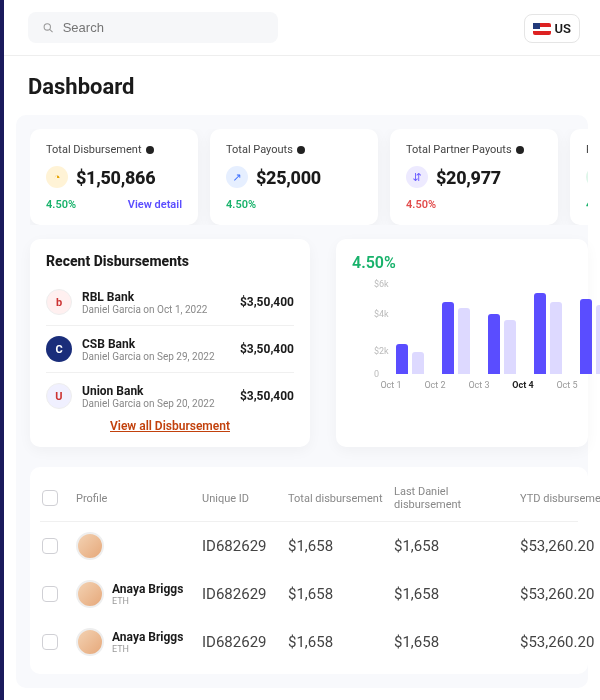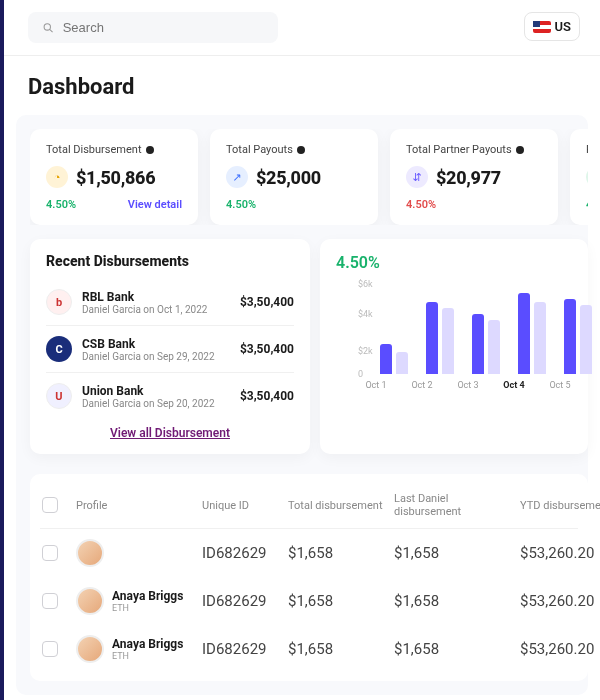--- a/index.html
+++ b/index.html
@@ -7,21 +7,21 @@
     font-family: -apple-system, BlinkMacSystemFont, "Segoe UI", Roboto, sans-serif;
     background: #fff;
     color: #1a1a1a;
     width: 600px;
     height: 700px;
     overflow: hidden;
     border-left: 4px solid #1a1a5c;
   }
   .topbar {
     display: flex;
-    align-items: flex-start;
+    align-items: flex-end;
     justify-content: space-between;
     padding: 12px 20px 12px 24px;
     border-bottom: 1px solid #eee;
   }
   .search {
     display: flex;
     align-items: center;
     background: #f6f7f9;
     border-radius: 8px;
     padding: 8px 14px;
@@ -101,21 +101,21 @@
   .ic-yellow { background: #fff3d6; color: #e6a200; }
   .ic-blue { background: #e6efff; color: #3b6eff; }
   .ic-purple { background: #edeaff; color: #6a5cff; }
   .ic-green { background: #dff6ea; color: #18b26b; }
   .kpi-value { font-size: 18px; font-weight: 800; letter-spacing: -0.3px; }
   .kpi-bottom { display: flex; justify-content: space-between; align-items: center; font-size: 11px; }
   .pct.up { color: #18b26b; font-weight: 600; }
   .pct.down { color: #e24c4c; font-weight: 600; }
   .detail-link { color: #5a4dff; font-weight: 600; }
 
-  .mid-row { display: flex; gap: 10px; margin-top: 14px; }
+  .mid-row { display: flex; gap: 26px; margin-top: 14px; }
   .disb-card, .profit-card {
     background: #fff;
     border-radius: 10px;
     padding: 14px 16px;
     box-shadow: 0 4px 14px rgba(0,0,0,0.04);
   }
   .disb-card { flex: 0 0 280px; }
   .profit-card { flex: 1; min-width: 0; padding-right: 0; }
   .sec-title { font-size: 14px; font-weight: 800; margin-bottom: 10px; }
   .disb-item {
@@ -124,21 +124,21 @@
   }
   .disb-item:last-of-type { border-bottom: none; }
   .disb-left { display: flex; align-items: center; gap: 10px; }
   .bank-icon { width: 26px; height: 26px; border-radius: 50%; display: flex; align-items: center; justify-content: center; font-size: 11px; font-weight: 700; }
   .b1 { background: #fff0f0; color: #c33; border: 1px solid #eee; }
   .b2 { background: #1a2d7a; color: #fff; }
   .b3 { background: #f0f0ff; color: #c33; border: 1px solid #eee; }
   .bank-name { font-size: 12px; font-weight: 700; }
   .bank-meta { font-size: 10px; color: #888; }
   .disb-amt { font-size: 12px; font-weight: 700; }
-  .view-all { text-align: center; font-size: 12px; color: #701a75; font-weight: 600; margin-top: 7px; text-decoration: underline; }
+  .view-all { text-align: center; font-size: 12px; color: #c2410c; font-weight: 600; margin-top: 0; text-decoration: underline; }
 
   .profit-val-row { display: flex; align-items: baseline; gap: 10px; margin-bottom: 12px; }
   .profit-val { font-size: 22px; font-weight: 800; letter-spacing: -0.4px; }
   .chart { padding-right: 8px; }
   .bars-row { display: flex; align-items: flex-end; gap: 18px; height: 90px; margin-top: 4px; padding-left: 26px; }
   .ytick-col { position: relative; width: 0; }
   .ytick { position: absolute; left: -24px; font-size: 9px; color: #bbb; transform: translateY(50%); margin-left: 20px; }
   .bar-group { display: flex; align-items: flex-end; gap: 4px; }
   .bar { width: 12px; border-radius: 3px 3px 0 0; }
   .bar.dark { background: #5a4dff; }

